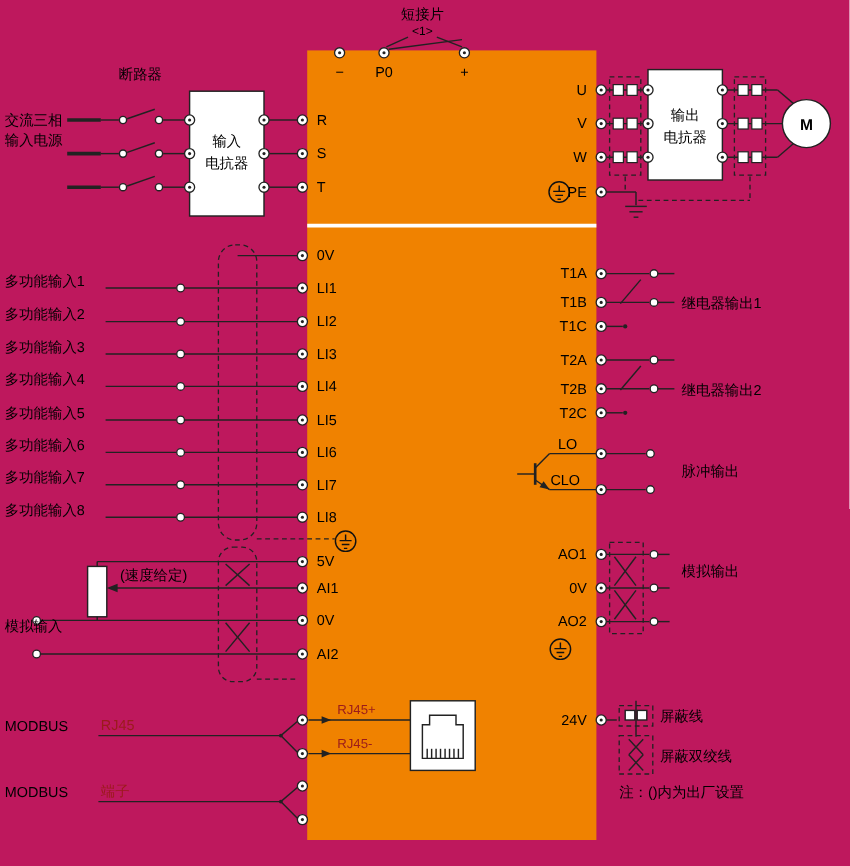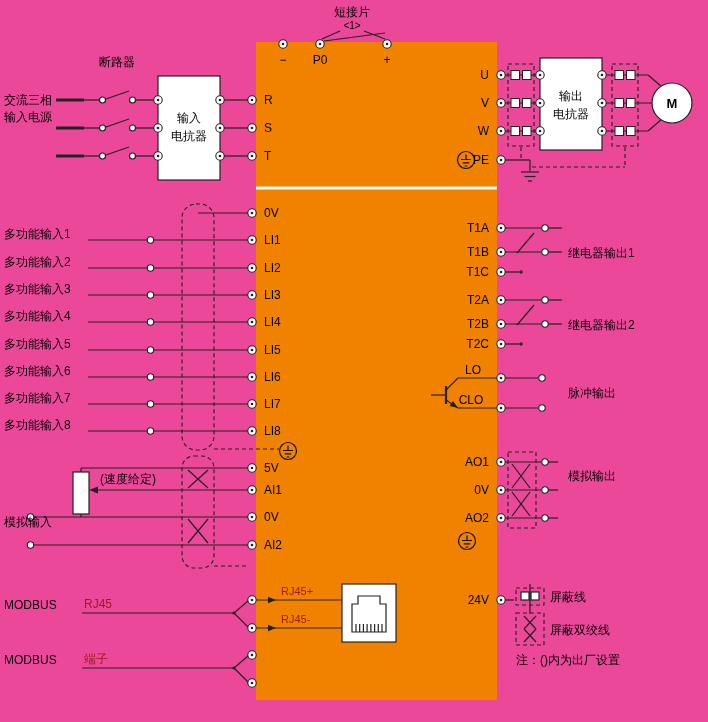--- a/index.html
+++ b/index.html
@@ -1,16 +1,16 @@
 <!DOCTYPE html>
 <html><head>
 <meta charset="utf-8">
 <style>
   html,body{margin:0;padding:0;background:#fff}
-  .canvas{position:relative;width:708px;height:722px;background:#ec4899;overflow:hidden;font-family:"Liberation Sans","DejaVu Sans",sans-serif}
+  .canvas{position:relative;width:708px;height:722px;background:#be185d;overflow:hidden;font-family:"Liberation Sans","DejaVu Sans",sans-serif}
   svg{position:absolute;left:0;top:0}
   svg text{font-family:"Liberation Sans","DejaVu Sans",sans-serif;font-size:12px}
   .t10{font-size:10px}
   .t11{font-size:11px}
   .t13{font-size:13px;font-weight:bold}
   .w{stroke:#222;stroke-width:1.2;fill:none}
   .w2{stroke:#222;stroke-width:2.2;fill:none}
   .wt{stroke:#222;stroke-width:3;fill:none}
   .wd{stroke:#222;stroke-width:1.1;fill:none;stroke-dasharray:4 3}
   .box{fill:#fff;stroke:#222;stroke-width:1.2}

